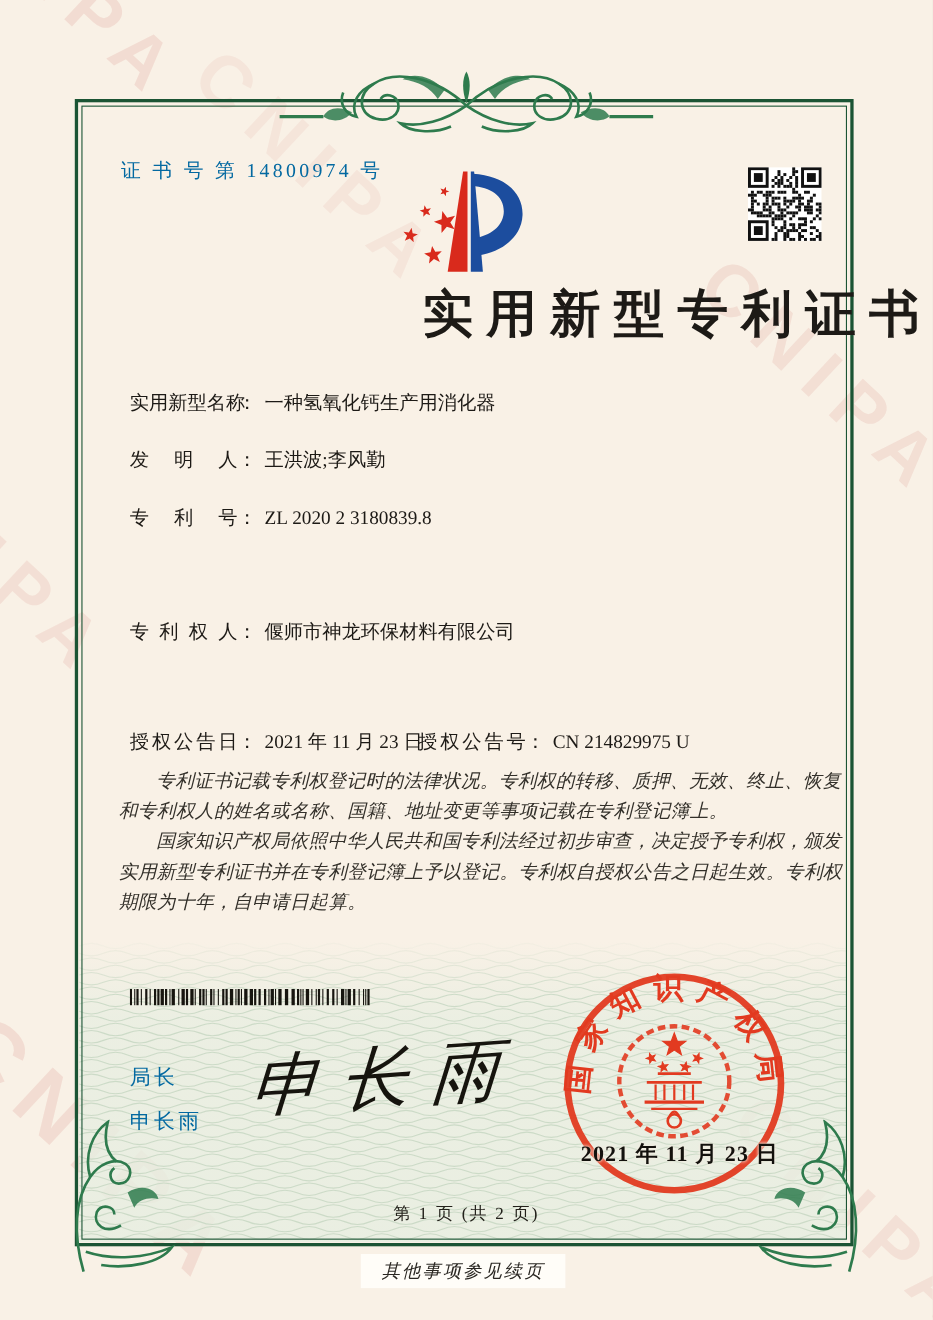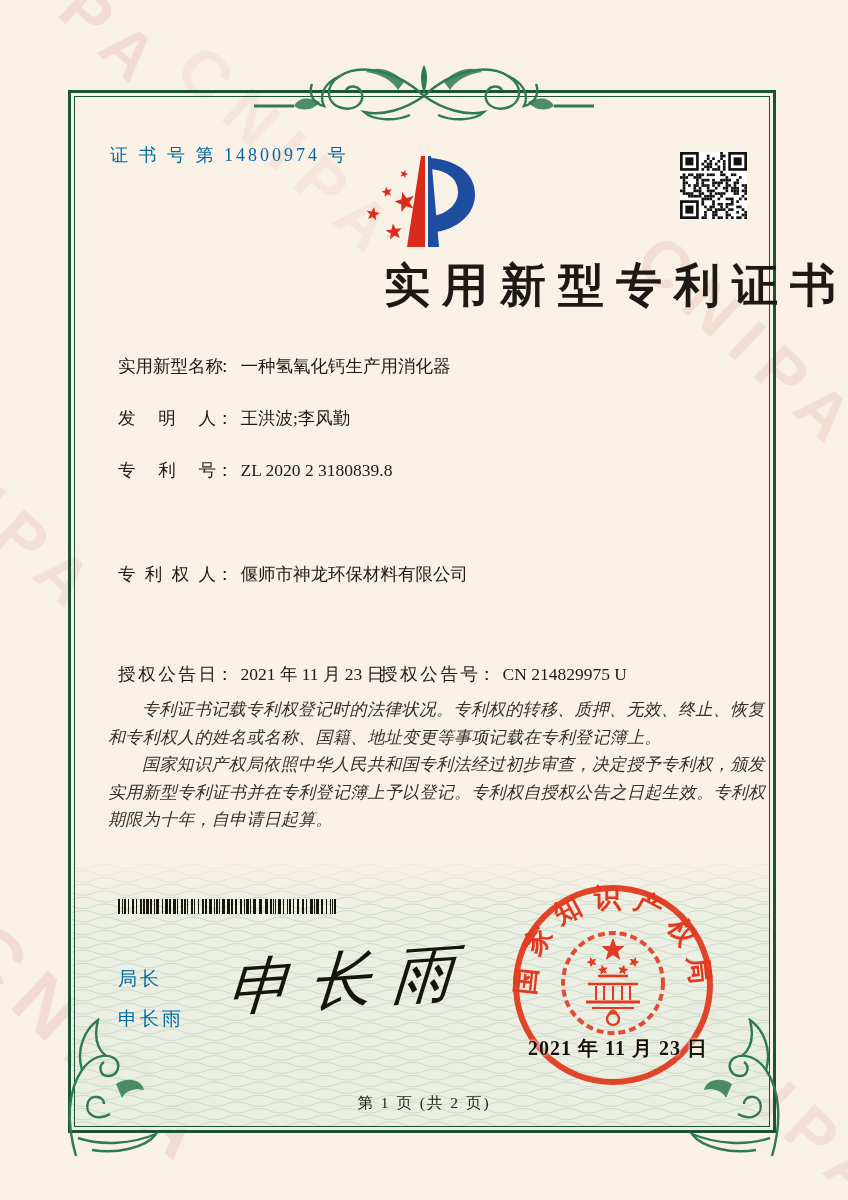--- a/index.html
+++ b/index.html
@@ -502,14 +502,15 @@
         <path d="M78,122 L132,122" stroke-width="3"></path>
         <path d="M84,128 L126,128" stroke-width="2"></path>
         <path d="M101,134 Q105,127 109,134" stroke-width="2"></path>
         <circle cx="105" cy="139" r="6" stroke-width="2.4"></circle>
       </g>
     </g>
   </svg>
   <div class="seal-date">2021 年 11 月 23 日</div>
 
   <div class="page-indicator">第 1 页 (共 2 页)</div>
+  <div class="note-box">其他事项参见续页</div>
 
 </div>
 
 </body></html>

